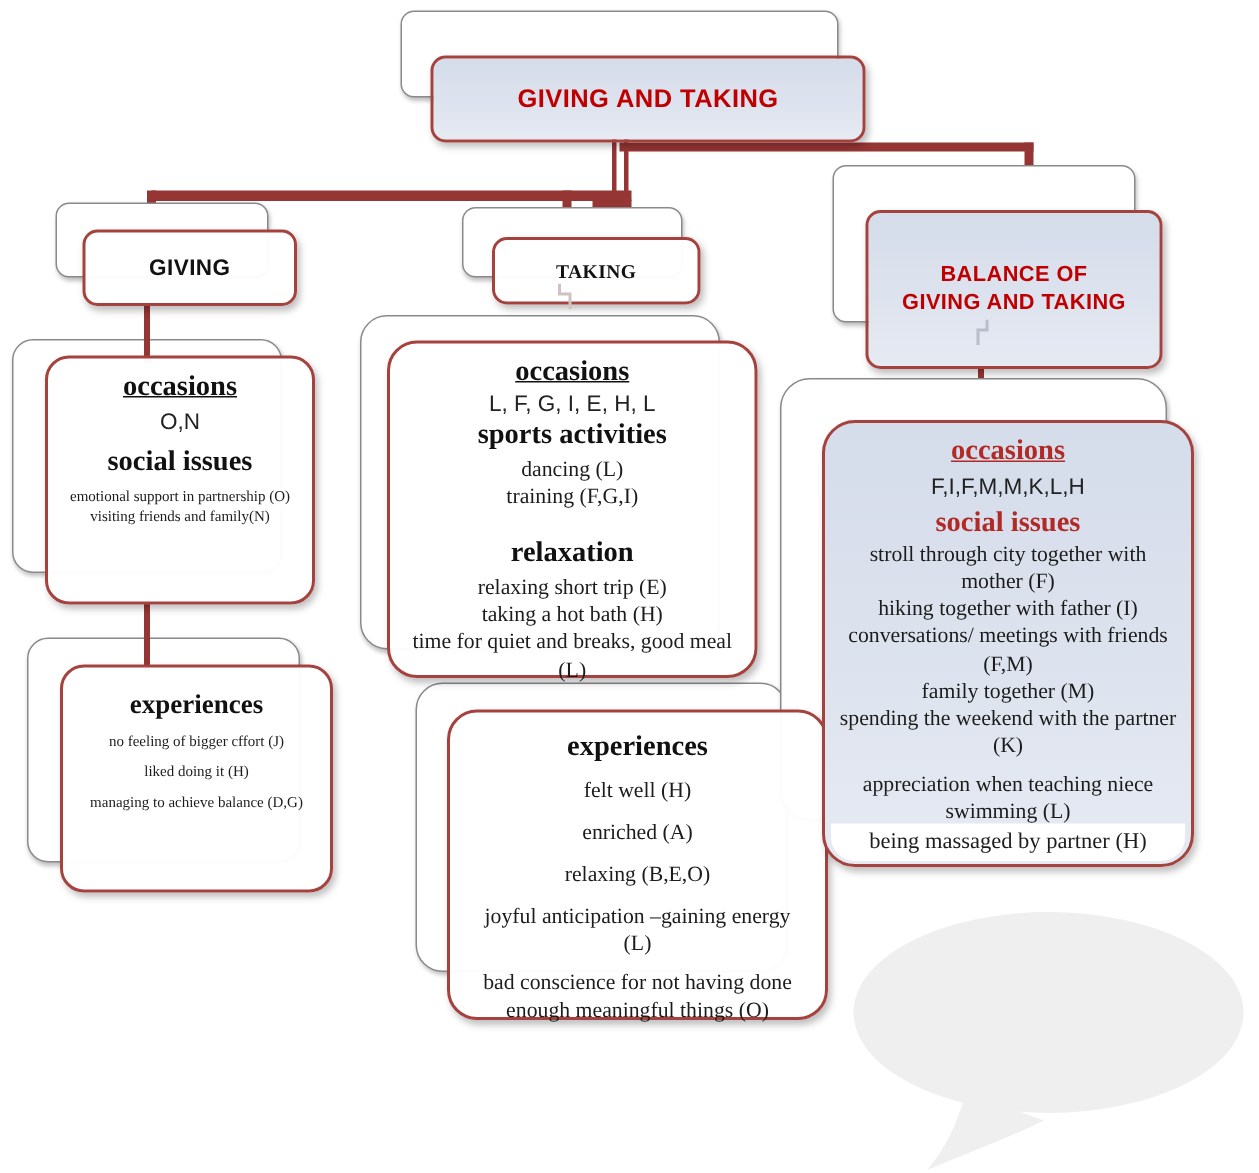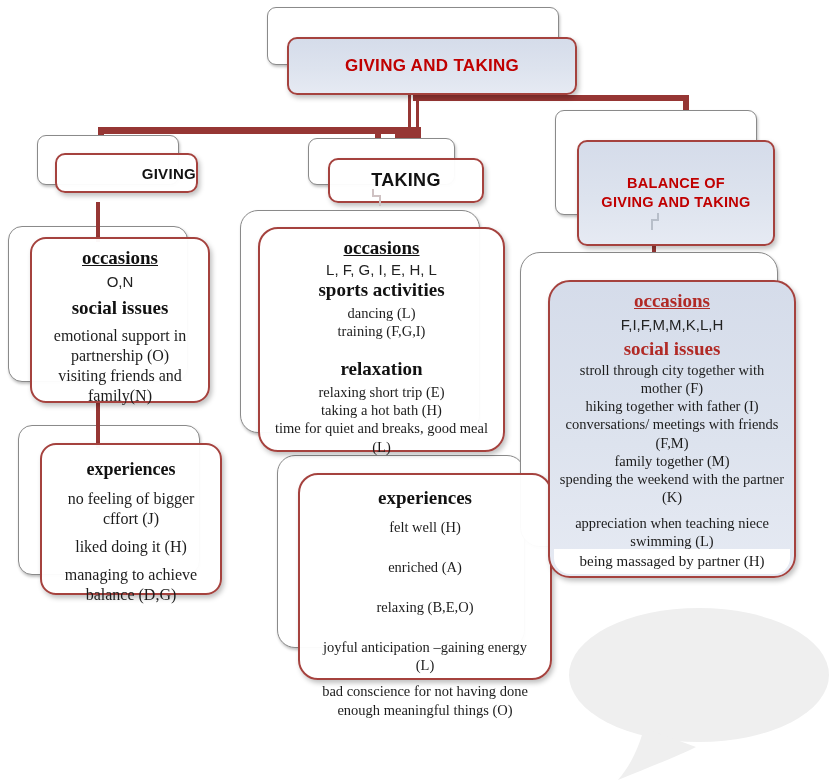--- a/index.html
+++ b/index.html
@@ -17,31 +17,31 @@
          display:flex;flex-direction:column;align-items:center;box-sizing:border-box;}
   .blue{background:linear-gradient(180deg,#d5dcea 0%,#dde3ee 55%,#e6eaf3 100%);margin-top:12px;}
   .titlebox{justify-content:center;font-family:"Liberation Sans",sans-serif;font-weight:bold;
             text-align:center;letter-spacing:.3px;}
   .contentbox{text-align:center;}
   .h-main{font-weight:bold;font-size:19px;line-height:1.2;color:#111;}
   .h-exp{font-weight:bold;font-size:18px;line-height:1.2;color:#111;}
   .underl{text-decoration:underline;}
   .red-h{color:#b12a26;}
   .codes{font-family:"Liberation Sans",sans-serif;font-size:15px;color:#222;line-height:1.3;}
-  .item{font-size:16px;line-height:1.25;color:#1c1c1c;}
+  .item{font-size:10px;line-height:1.25;color:#1c1c1c;}
   .item-lg{font-size:14.5px;line-height:1.25;color:#1c1c1c;}
   .jog{position:absolute;z-index:6;}
   #bubble-wrap{position:absolute;left:556px;top:604px;width:283px;height:178px;z-index:1;}
   #bubble-text{position:absolute;left:600px;top:632px;width:200px;z-index:2;text-align:center;
                font-weight:bold;font-size:18px;line-height:1.5;color:#964041;}
   .whitestrip{position:absolute;left:4px;right:4px;bottom:2px;height:25px;background:#fff;
               border-radius:0 0 16px 16px;display:flex;align-items:center;justify-content:center;
               font-size:15px;color:#1c1c1c;}
   .mt2{margin-top:2px;}.mt4{margin-top:4px;}.mt6{margin-top:6px;}.mt8{margin-top:8px;}
-  .mt10{margin-top:22px;}.mt18{margin-top:18px;}
+  .mt10{margin-top:10px;}.mt18{margin-top:18px;}
 </style>
 </head>
 <body>
 
 <div id="stage">
 
   <div class="line" style="left:408px;top:83px;width:3px;height:51px;"></div>
   <div class="line" style="left:416px;top:83px;width:3px;height:51px;"></div>
   <div class="line" style="left:413px;top:95px;width:276px;height:6px;"></div>
   <div class="line" style="left:683px;top:95px;width:6px;height:26px;"></div>
@@ -74,25 +74,25 @@
     <svg width="283" height="178" viewBox="0 0 283 178">
       <ellipse cx="143" cy="71" rx="130" ry="67" fill="#efefef"></ellipse>
       <path d="M88,124 C82,146 74,162 62,176 C96,162 122,152 140,143 Z" fill="#efefef"></path>
     </svg>
   </div>
 
   <div class="front blue titlebox" style="left:287px;top:25px;width:290px;height:58px;font-size:17px;color:#c00000;">
     <div>GIVING AND TAKING</div>
   </div>
 
-  <div class="front titlebox" style="left:55px;top:153px;width:143px;height:40px;font-size:15px;color:#121212;align-items:flex-end;">
+  <div class="front titlebox" style="left:55px;top:153px;width:143px;height:51px;font-size:15px;color:#121212;">
     <div>GIVING</div>
   </div>
 
-  <div class="front titlebox" style="left:328px;top:158px;width:156px;height:45px;font-size:18px;color:#121212;">
+  <div class="front titlebox" style="left:328px;top:158px;width:139px;height:45px;font-size:13px;color:#121212;font-family:Liberation Serif, serif;">
     <div>TAKING</div>
   </div>
 
   <div class="front blue titlebox" style="left:577px;top:128px;width:198px;height:106px;font-size:14.5px;color:#c00000;line-height:1.3;">
     <div>BALANCE OF</div>
     <div>GIVING AND TAKING</div>
   </div>
 
   <div class="front contentbox" style="left:30px;top:237px;width:180px;height:166px;border-radius:16px;padding:8px 10px 0;">
     <div class="h-main underl">occasions</div>

